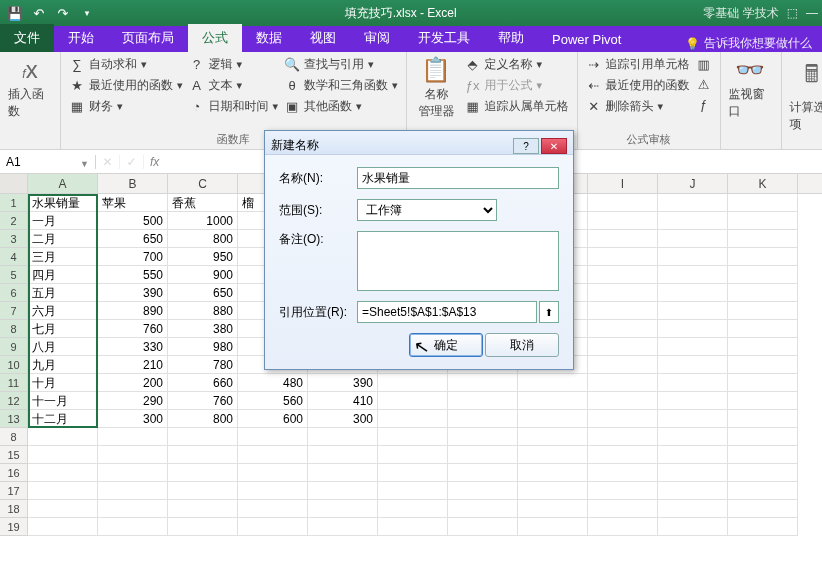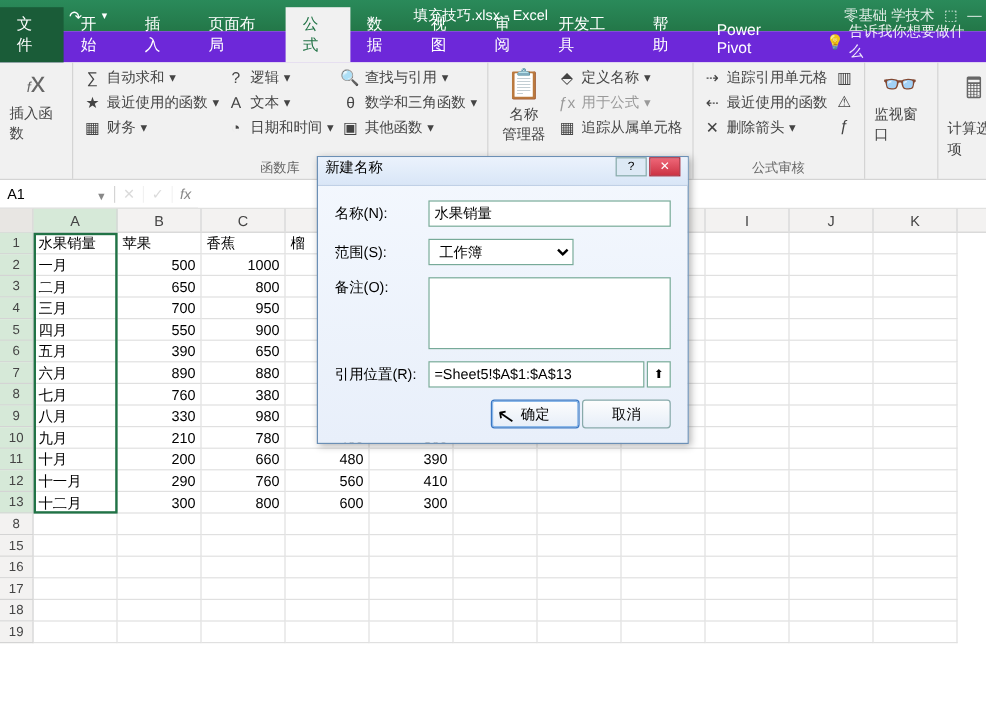--- a/index.html
+++ b/index.html
@@ -37,29 +37,29 @@
 .rows{display:flex}
 .rowheads{display:flex;flex-direction:column}
 .rh{width:28px;height:18px;border-right:1px solid #d4d4d4;border-bottom:1px solid #d4d4d4;text-align:center;font-size:11px;color:#444;background:#f3f2f1;line-height:18px}
 .rh.sel{background:#d6e9d8}
 .cells{display:flex;flex-direction:column}
 .crow{display:flex;height:18px}
 .cell{width:70px;border-right:1px solid #e0e0e0;border-bottom:1px solid #e0e0e0;padding:0 4px;font-size:12px;line-height:18px;overflow:hidden;white-space:nowrap}
 .cell.r{text-align:right}
 .sel-outline{position:absolute;border:2px solid #217346;pointer-events:none}
 .dialog{position:absolute;left:264px;top:130px;width:310px;background:linear-gradient(#f4f8fe,#e8effa);border:1px solid #6b8fb5;box-shadow:2px 2px 6px rgba(0,0,0,.3)}
-.dialog .dtitle{height:24px;background:linear-gradient(#ebf2fc,#d9e6f7);display:flex;align-items:flex-start;padding:0 6px;font-size:12px;border-bottom:1px solid #c0d0e6}
+.dialog .dtitle{height:24px;background:linear-gradient(#ebf2fc,#d9e6f7);display:flex;align-items:flex-end;padding:0 6px;font-size:12px;border-bottom:1px solid #c0d0e6}
 .dialog .dtitle .dctrls{margin-left:auto;display:flex;gap:2px}
 .dialog .dtitle .dctrls span{width:26px;height:16px;border:1px solid #8aa;background:#dde9f5;display:flex;align-items:center;justify-content:center;font-size:10px}
 .dialog .dtitle .dctrls .close{background:linear-gradient(#e67,#c34);color:#fff;border-color:#a23}
 .dialog .dbody{padding:12px 14px}
 .dialog .frow{display:flex;align-items:center;margin-bottom:10px}
 .dialog .flabel{width:78px;font-size:12px}
 .dialog input[type=text],.dialog select{flex:1;height:22px;border:1px solid #7a9;padding:0 4px;font-size:12px;background:#fff}
-.dialog select{width:121px;flex:none}
+.dialog select{width:140px;flex:none}
 .dialog textarea{flex:1;height:60px;border:1px solid #7a9;background:#fff;resize:none}
 .dialog .ref-row input{flex:1}
 .dialog .ref-row .refbtn{width:20px;height:22px;border:1px solid #7a9;margin-left:2px;background:#fff;display:flex;align-items:center;justify-content:center;font-size:10px}
 .dialog .btns{display:flex;justify-content:flex-end;gap:2px;margin-top:8px}
 .dialog .btns button{width:74px;height:24px;border:1px solid #8aa;background:linear-gradient(#fdfdfd,#e6eef8);font-size:12px;border-radius:3px}
 .dialog .btns button.primary{border:1px solid #3a78c4;box-shadow:0 0 0 1px #8ab7e8 inset}
 .cursor{position:absolute;left:414px;top:336px;font-size:18px;color:#000;pointer-events:none;transform:rotate(-10deg)}
 </style>
 </head>
 <body>
@@ -75,21 +75,20 @@
   <div class="right">
     <span>零基础 学技术</span>
     <span>⬚</span>
     <span>—</span>
   </div>
 </div>
 
 <div class="tabs">
   <div class="tab file">文件</div>
   <div class="tab">开始</div>
-  <div class="tab">插入</div>
   <div class="tab">页面布局</div>
   <div class="tab active">公式</div>
   <div class="tab">数据</div>
   <div class="tab">视图</div>
   <div class="tab">审阅</div>
   <div class="tab">开发工具</div>
   <div class="tab">帮助</div>
   <div class="tab">Power Pivot</div>
   <div class="tell">
     <span>💡</span>

